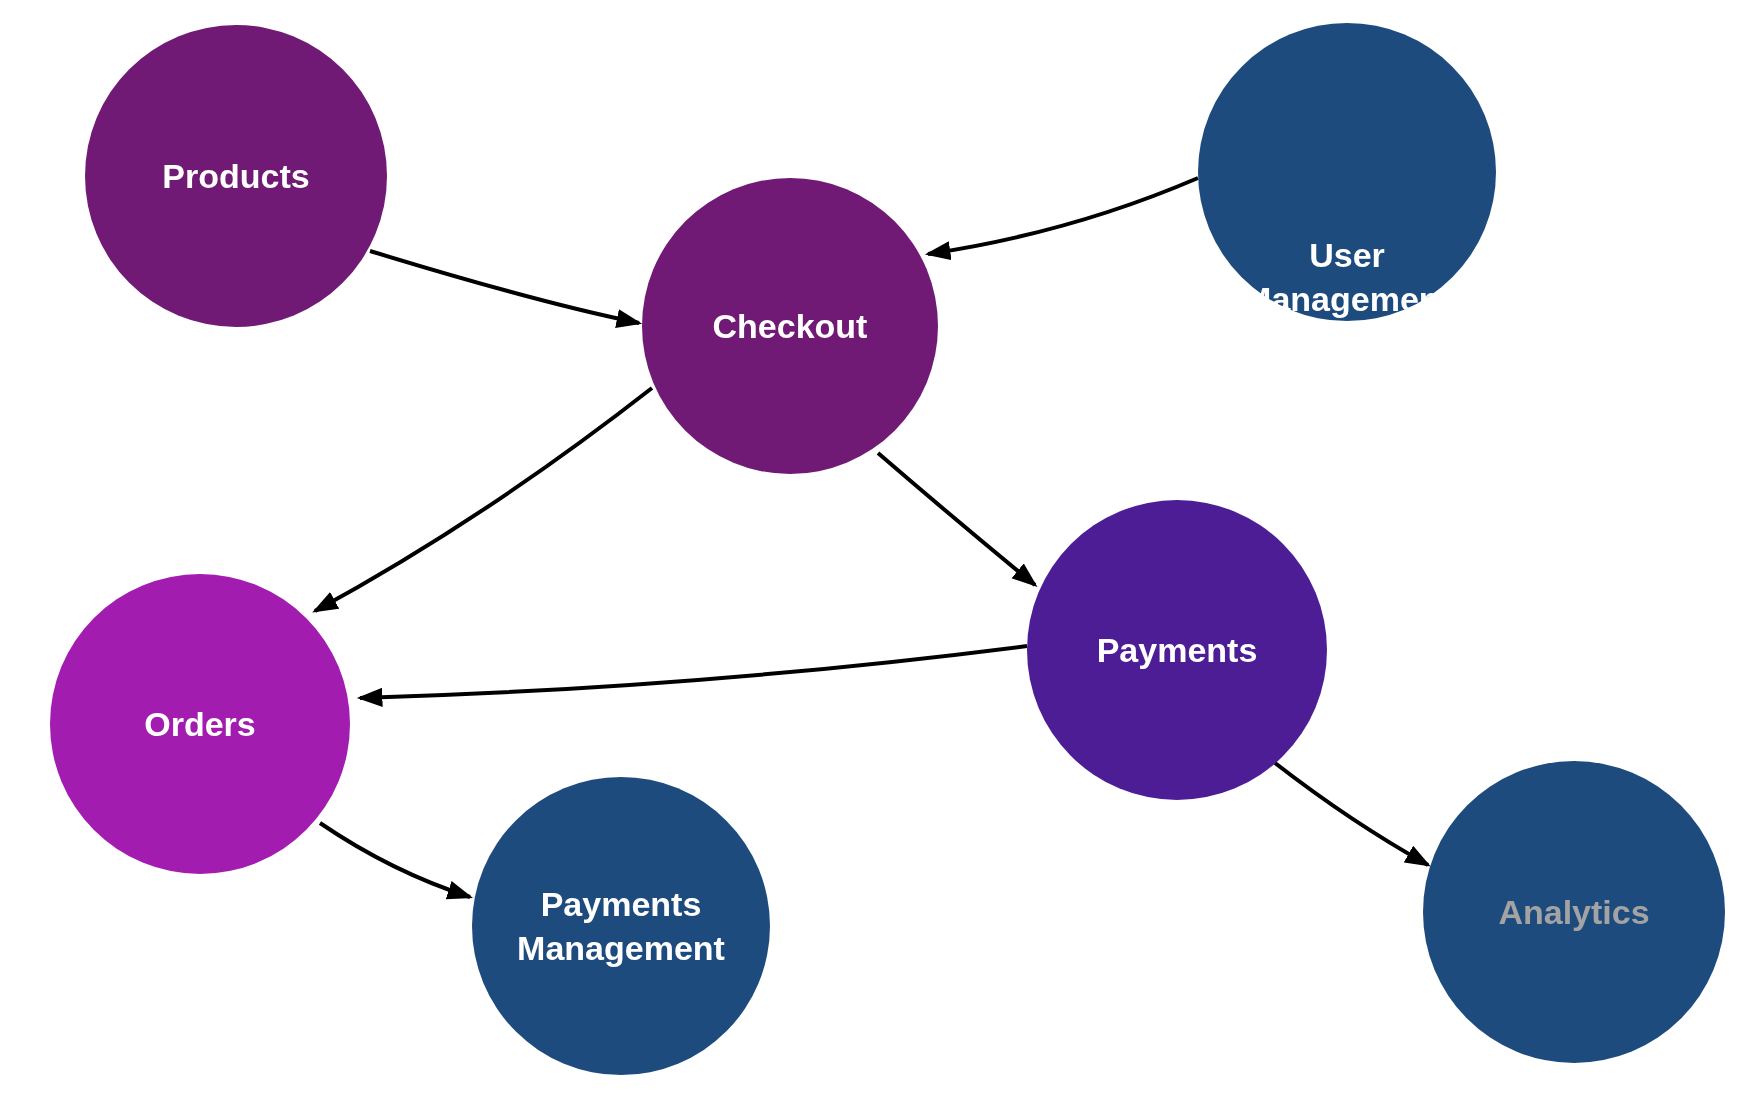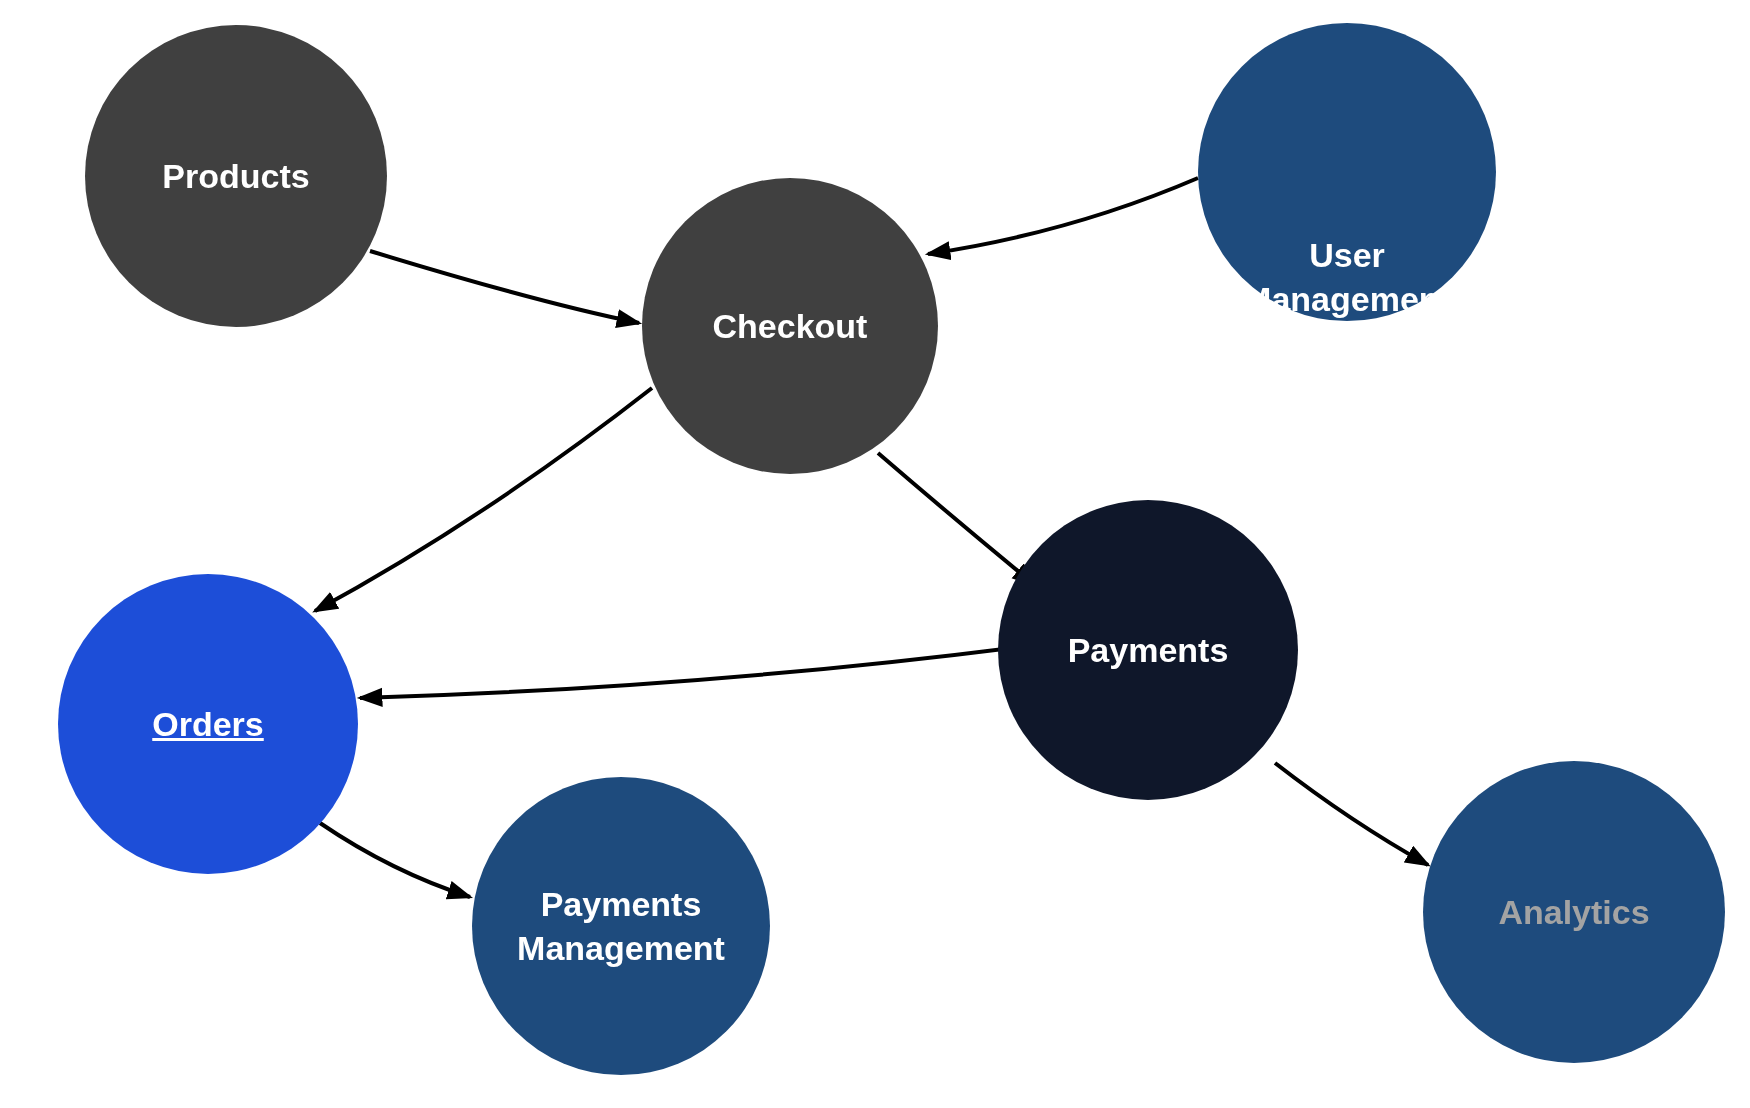--- a/index.html
+++ b/index.html
@@ -57,37 +57,37 @@
         <path d="M 370 251 Q 540 303 639 323" fill="none" stroke="#000000" stroke-width="4" marker-end="url(#arrowhead)"></path>
         <path d="M 1198 178 Q 1070 233 928 254" fill="none" stroke="#000000" stroke-width="4" marker-end="url(#arrowhead)"></path>
         <path d="M 652 388 Q 483 520 315 611" fill="none" stroke="#000000" stroke-width="4" marker-end="url(#arrowhead)"></path>
         <path d="M 878 453 Q 958 522 1035 585" fill="none" stroke="#000000" stroke-width="4" marker-end="url(#arrowhead)"></path>
         <path d="M 1027 646 Q 700 688 360 698" fill="none" stroke="#000000" stroke-width="4" marker-end="url(#arrowhead)"></path>
         <path d="M 320 823 Q 392 872 470 897" fill="none" stroke="#000000" stroke-width="4" marker-end="url(#arrowhead)"></path>
         <path d="M 1275 763 Q 1351 822 1428 865" fill="none" stroke="#000000" stroke-width="4" marker-end="url(#arrowhead)"></path>
       </g>
   </svg>
 
-  <div class="node" style="left: 85px; top: 25px; width: 302px; height: 302px; background: #404040; color: rgb(255, 255, 255);">
+  <div class="node" style="left: 85px; top: 25px; width: 302px; height: 302px; background: #701a75; color: rgb(255, 255, 255);">
     <span class="label">Products</span>
   </div>
 
   <div class="node" style="left: 1198px; top: 23px; width: 298px; height: 298px; background: rgb(30, 75, 125); color: rgb(255, 255, 255); align-items: flex-end;">
     <span class="label">User Management</span>
   </div>
 
-  <div class="node" style="left: 642px; top: 178px; width: 296px; height: 296px; background: #404040; color: rgb(255, 255, 255);">
+  <div class="node" style="left: 642px; top: 178px; width: 296px; height: 296px; background: #701a75; color: rgb(255, 255, 255);">
     <span class="label">Checkout</span>
   </div>
 
-  <div class="node" style="left: 998px; top: 500px; width: 300px; height: 300px; background: #0f172a; color: rgb(255, 255, 255);">
+  <div class="node" style="left: 1027px; top: 500px; width: 300px; height: 300px; background: #4c1d95; color: rgb(255, 255, 255);">
     <span class="label">Payments</span>
   </div>
 
-  <div class="node" style="left: 58px; top: 574px; width: 300px; height: 300px; background: #1d4ed8; color: rgb(255, 255, 255); text-decoration: underline;">
+  <div class="node" style="left: 50px; top: 574px; width: 300px; height: 300px; background: #a21caf; color: rgb(255, 255, 255);">
     <span class="label">Orders</span>
   </div>
 
   <div class="node" style="left: 472px; top: 777px; width: 298px; height: 298px; background: rgb(30, 75, 125); color: rgb(255, 255, 255);">
     <span class="label">Payments Management</span>
   </div>
 
   <div class="node" style="left: 1423px; top: 761px; width: 302px; height: 302px; background: rgb(30, 75, 125); color: #a3a3a3;">
     <span class="label">Analytics</span>
   </div>

